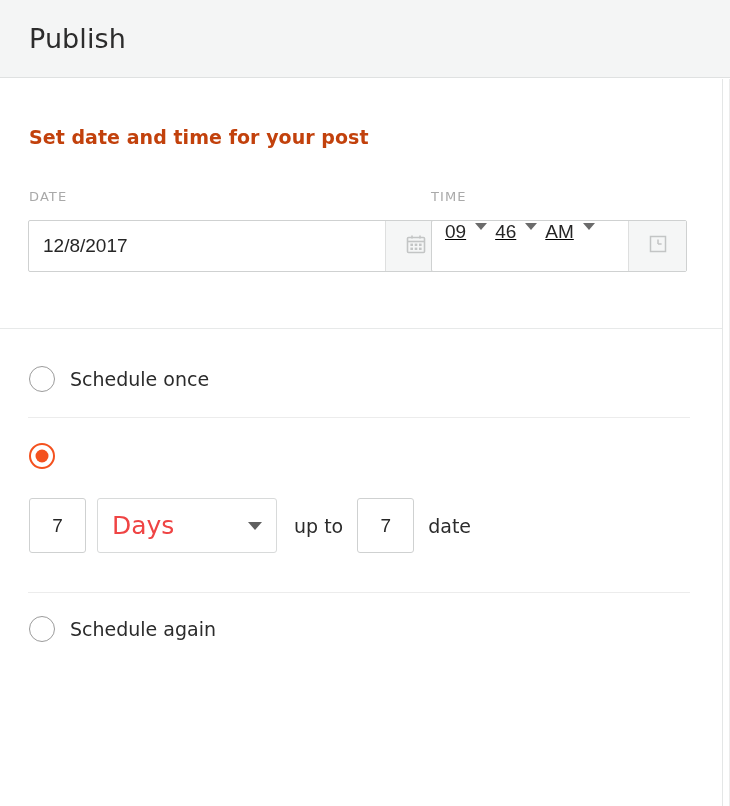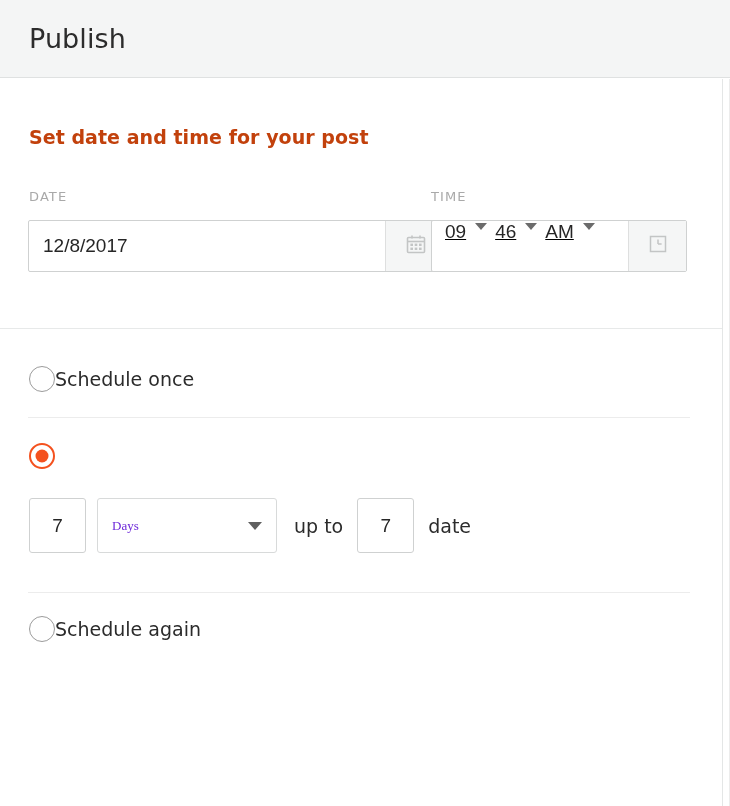--- a/index.html
+++ b/index.html
@@ -212,21 +212,21 @@
     position: absolute;
     left: 50%;
     top: 50%;
     transform: translate(-50%, -50%);
     width: 13px;
     height: 13px;
     border-radius: 50%;
     background: #f4511e;
   }
   .option-label {
-    margin-left: 0;
+    margin-left: 15px;
     font-size: 19px;
     color: #2b2b2b;
   }
 
   .divider-inset {
     position: absolute;
     left: 28px;
     width: 662px;
     height: 1px;
     background: #ececec;
@@ -275,23 +275,22 @@
     box-sizing: border-box;
     display: flex;
     align-items: center;
     padding: 0 14px;
     cursor: pointer;
     margin-left: 11px;
     margin-right: 17px;
   }
   .select-value {
     flex: 1 1 auto;
-    font-size: 13px;
-    color: #6d28d9;
-    font-family: Liberation Serif, serif;
+    font-size: 25px;
+    color: #ef4444;
   }
   .select-caret {
     width: 0; height: 0;
     border-left: 7px solid transparent;
     border-right: 7px solid transparent;
     border-top: 8px solid #5f5f5f;
     flex: 0 0 auto;
   }
 </style>
 </head>

